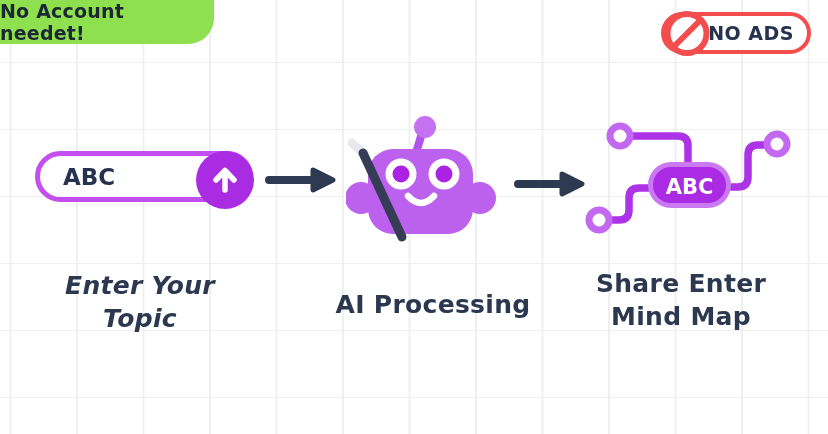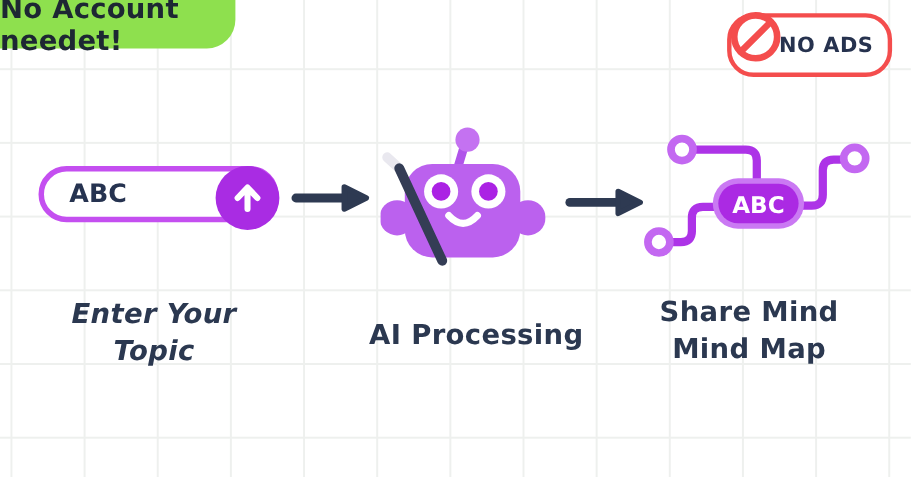--- a/index.html
+++ b/index.html
@@ -13,24 +13,24 @@
       linear-gradient(to bottom, #eef0ee 1.5px, transparent 1.5px);
     background-size:66.5px 67px;
     background-position:9.5px 62px;
   }
 
   
   .badge-account {
     position:absolute; left:0; top:0; width:214px; height:44px;
     background:#8ee04e; border-radius:0 0 26px 0;
     display:flex; align-items:center; justify-content:center;
-    font-weight:bold; font-size:25px; color:#1d2733; letter-spacing:0.2px;
+    font-weight:bold; font-size:19px; color:#1d2733; letter-spacing:0.2px;
   }
   .badge-noads {
-    position:absolute; left:661px; top:12px; width:150px; height:58px;
+    position:absolute; left:661px; top:12px; width:150px; height:42px;
     box-sizing:border-box; background:#ffffff;
     border:4px solid #f44d4d; border-radius:24px;
     display:flex; align-items:center; justify-content:flex-end;
     padding-right:13px; font-weight:bold; font-size:19px;
     color:#26324e; letter-spacing:0.5px;
   }
   .noads-icon { position:absolute; left:662px; top:9px; }
 
   
   .topic-pill {
@@ -131,17 +131,17 @@
   </svg>
 
   <div class="caption cap1">
     <span>Enter Your</span>
     <span>Topic</span>
   </div>
   <div class="caption cap2">
     <span>AI Processing</span>
   </div>
   <div class="caption cap3">
-    <span>Share Mind</span>
+    <span>Share Enter</span>
     <span>Mind Map</span>
   </div>
 
 </div>
 
 </body></html>

